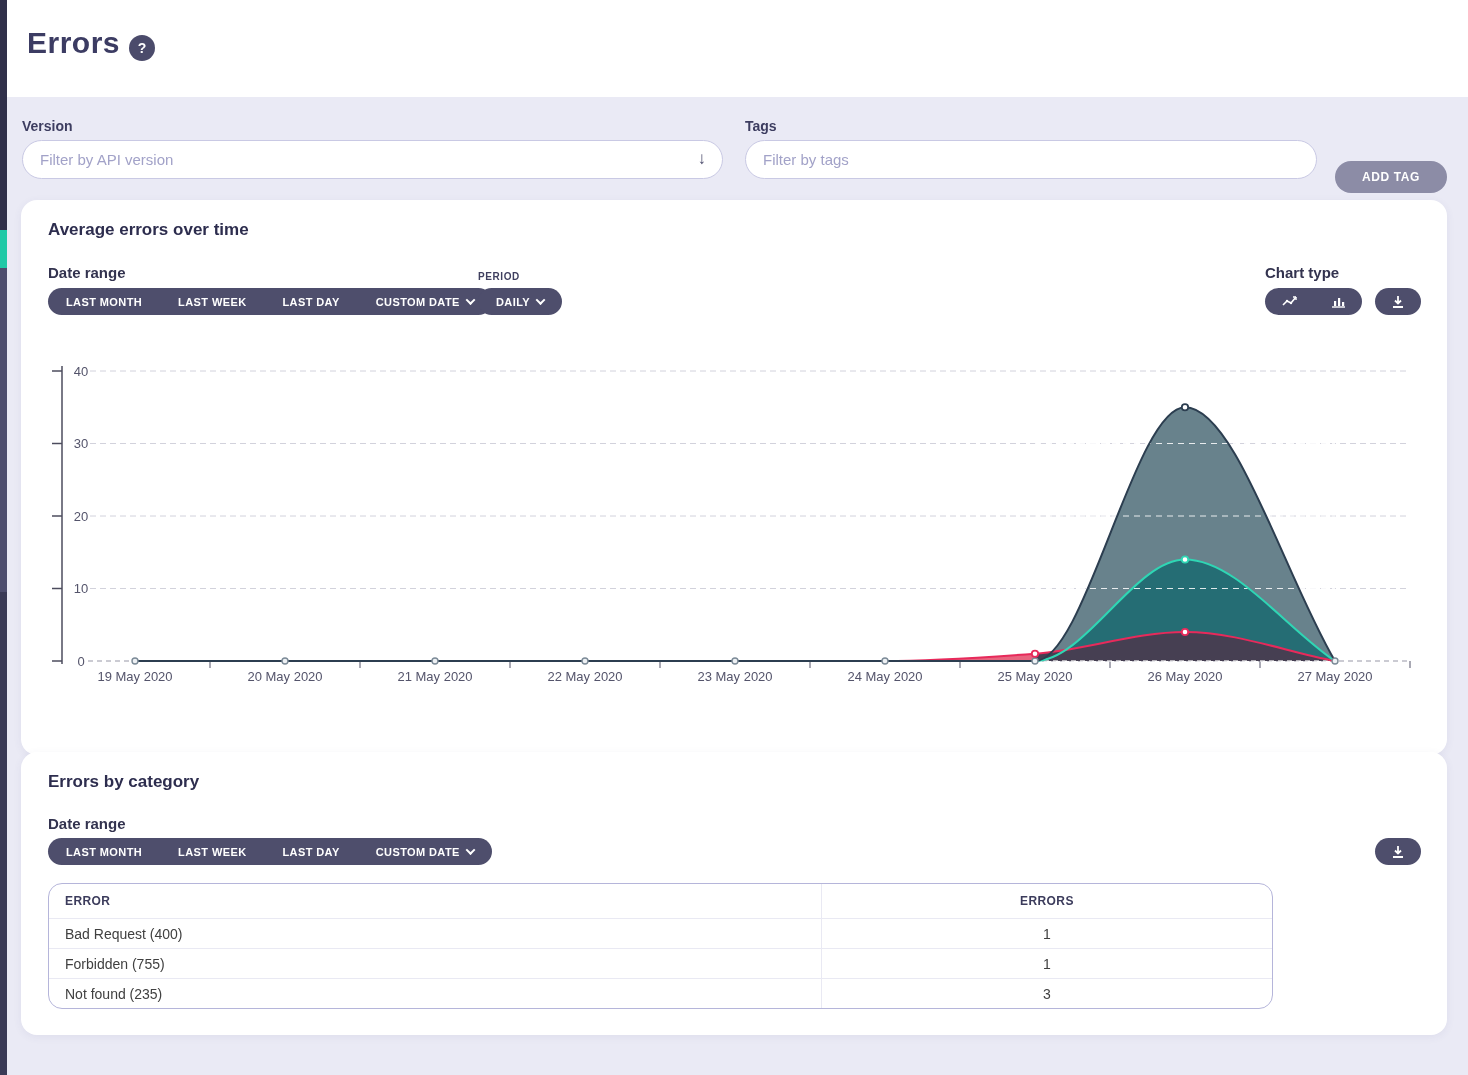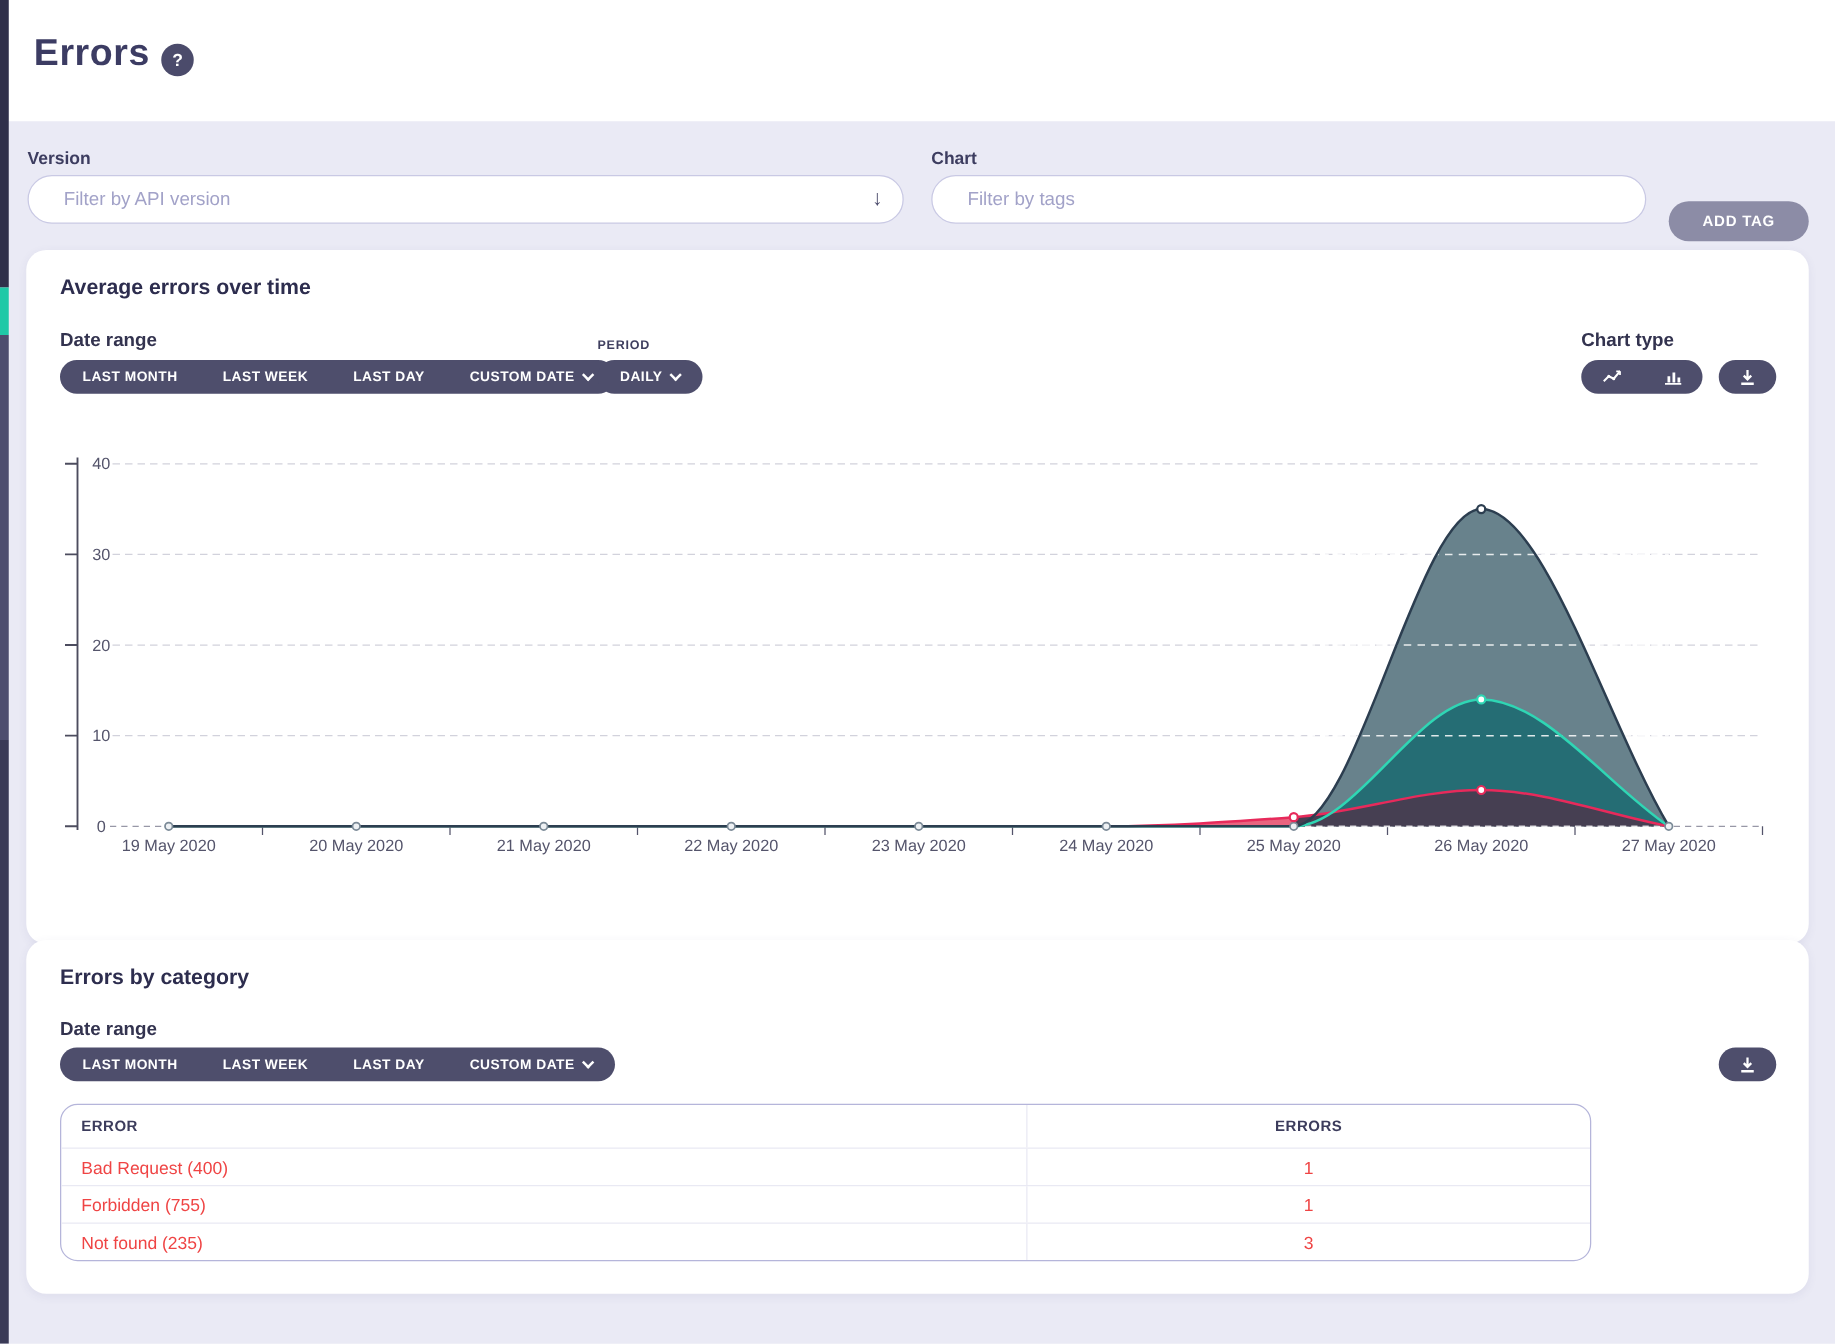--- a/index.html
+++ b/index.html
@@ -19,21 +19,21 @@
   .header { position:absolute; left:7px; top:0; width:1461px; height:97px; background:#ffffff; }
   .page-title { position:absolute; left:20px; top:26px; font-size:30px; font-weight:700; color:#3c3c63; letter-spacing:0.5px; }
   .help-badge { position:absolute; left:122px; top:35px; width:26px; height:26px; border-radius:50%;
     background:#4b4b6b; color:#fff; font-size:14px; font-weight:700; display:flex; align-items:center; justify-content:center; }
 
   
   .filters { position:absolute; left:0; top:97px; width:1468px; height:103px; }
   .field-label { position:absolute; font-size:14px; font-weight:700; color:#3d3d60; }
   .pill-input { position:absolute; height:39px; background:#fff; border:1px solid #c9c9e4; border-radius:20px;
     display:flex; align-items:center; }
-  .pill-input input { border:none; outline:none; background:transparent; flex:1; margin:0 28px;
+  .pill-input input { border:none; outline:none; background:transparent; flex:1; margin:0 17px;
     font-family:"Liberation Sans", sans-serif; font-size:15px; color:#3d3d60; }
   .pill-input input::placeholder { color:#a2a2c8; }
   .dd-arrow { position:absolute; right:16px; top:8px; font-size:17px; color:#4b4b6b; }
   .add-tag-btn { position:absolute; left:1335px; top:44px; width:112px; height:32px; background:#8c8ca6;
     border:none; border-radius:17px; color:#fff; font-family:"Liberation Sans", sans-serif;
     font-size:12px; font-weight:700; letter-spacing:0.6px; cursor:pointer;margin-top:20px; }
 
   
   .card { position:absolute; left:21px; width:1426px; background:#fff; border-radius:16px;
     box-shadow:0 2px 8px rgba(70,70,130,0.07); }
@@ -57,21 +57,21 @@
 
   
   .err-table { position:absolute; left:27px; top:131px; width:1225px; border:1px solid #b5b5da; border-radius:14px;
     overflow:hidden; background:#fff; }
   .t-row { display:flex; border-top:1px solid #e9e9f3; }
   .t-row:first-child { border-top:none; }
   .t-c1 { width:63.2%; padding:0 0 0 16px; border-right:1px solid #e9e9f3; display:flex; align-items:center; }
   .t-c2 { flex:1; display:flex; align-items:center; justify-content:center; }
   .t-head { height:34px; }
   .t-head .t-c1, .t-head .t-c2 { font-size:12px; font-weight:700; letter-spacing:0.4px; color:#3c3c5c; }
-  .t-body-row { height:30px; font-size:14px; color:#ef4444; }
+  .t-body-row { height:30px; font-size:14px; color:#404040; }
 </style>
 </head>
 <body>
 
 <div class="strip">
   <div class="seg" style="top:0;height:230px;background:#30304a;"></div>
   <div class="seg" style="top:230px;height:38px;background:#1fc9a7;"></div>
   <div class="seg" style="top:268px;height:324px;background:#4d4d6e;"></div>
   <div class="seg" style="top:592px;height:483px;background:#3a3a56;"></div>
 </div>
@@ -82,21 +82,21 @@
       <span>?</span>
     </div>
 </div>
 
 <div class="filters">
   <div class="field-label" style="left:22px; top:21px;">Version</div>
   <div class="pill-input" style="left:22px; top:43px; width:701px;">
     <input type="text" placeholder="Filter by API version" style="">
     <span class="dd-arrow">↓</span>
   </div>
-  <div class="field-label" style="left:745px; top:21px;">Chart</div>
+  <div class="field-label" style="left:745px; top:21px;">Tags</div>
   <div class="pill-input" style="left:745px; top:43px; width:572px;">
     <input type="text" placeholder="Filter by tags" style="">
   </div>
   <button class="add-tag-btn">ADD TAG</button>
 </div>
 
 <div class="card card1">
   <div class="card-title">Average errors over time</div>
 
   <div class="ctl-label" style="left:27px; top:64px;">Date range</div>

